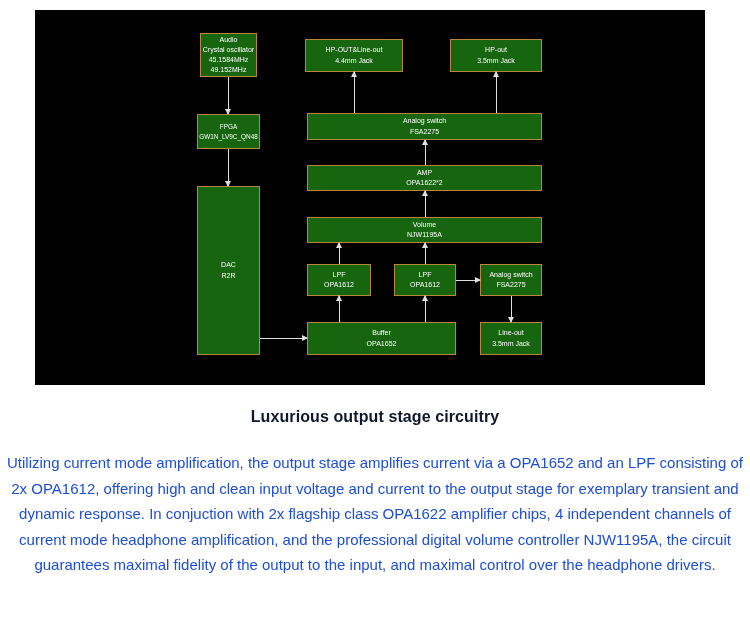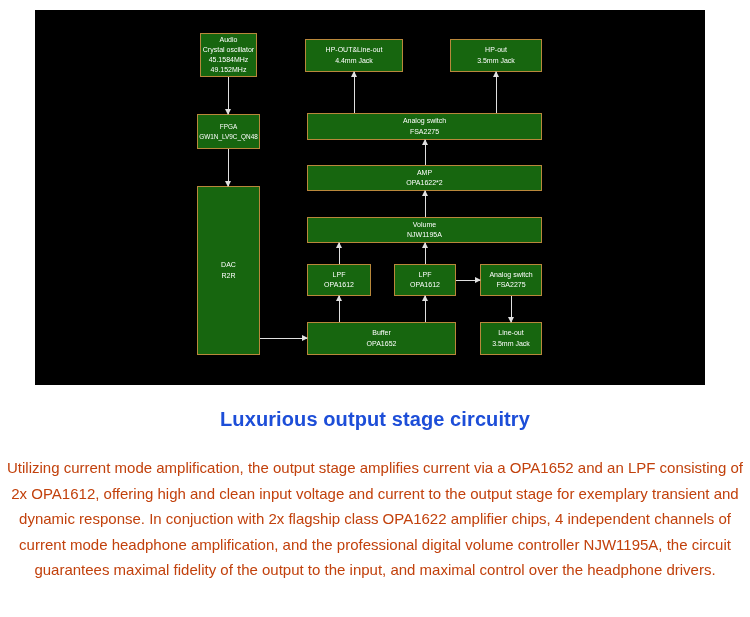--- a/index.html
+++ b/index.html
@@ -23,25 +23,25 @@
   .av::after{content:"";position:absolute;width:0;height:0;left:-3px;}
   .av.up::after{top:-1px;border-left:3.5px solid transparent;border-right:3.5px solid transparent;border-bottom:6px solid #e0e0e0;}
   .av.down::after{bottom:-1px;border-left:3.5px solid transparent;border-right:3.5px solid transparent;border-top:6px solid #e0e0e0;}
   .ah{position:absolute;height:1px;background:#e0e0e0;}
   .ah::after{content:"";position:absolute;width:0;height:0;top:-3px;}
   .ah.right::after{right:-1px;border-top:3.5px solid transparent;border-bottom:3.5px solid transparent;border-left:6px solid #e0e0e0;}
 
   
   .text-section{position:absolute;top:408px;left:0;right:0;text-align:center;}
   .text-section h2{
-    margin:0 0 24px 0;font-size:20px;font-weight:bold;color:#1d4ed8;
+    margin:0 0 24px 0;font-size:16px;font-weight:bold;color:#0f172a;
     letter-spacing:0.1px;
   }
   .text-section p{
-    margin:0 6px;font-size:15px;line-height:25.5px;color:#c2410c;
+    margin:0 6px;font-size:15px;line-height:25.5px;color:#1d4ed8;
   }
 </style>
 </head>
 <body>
 
 <div class="page">
 
   <div class="panel">
 
     <div class="box" style="left:165px;top:23px;width:57px;height:44px">Audio

